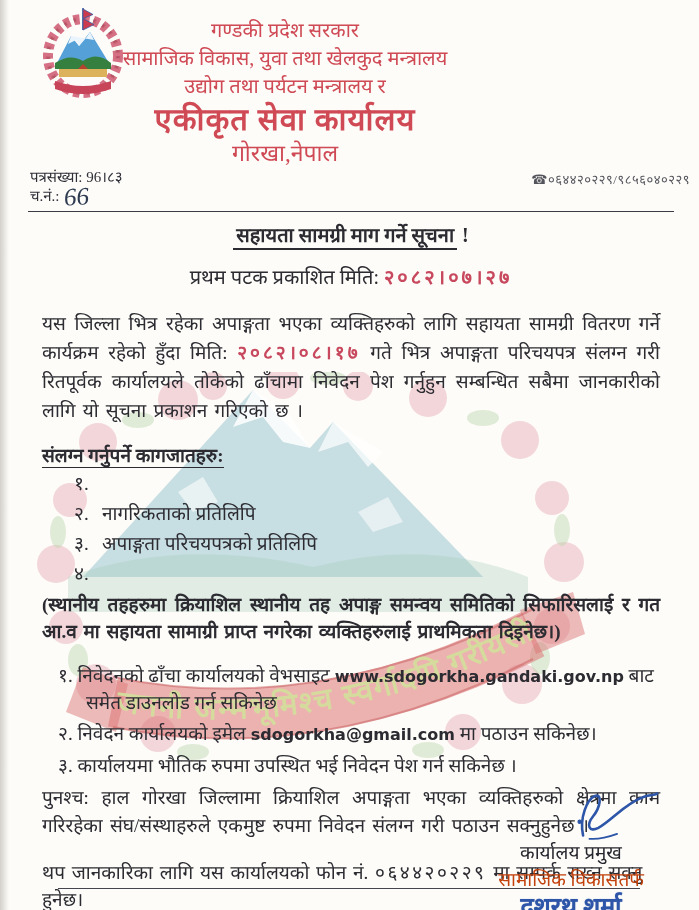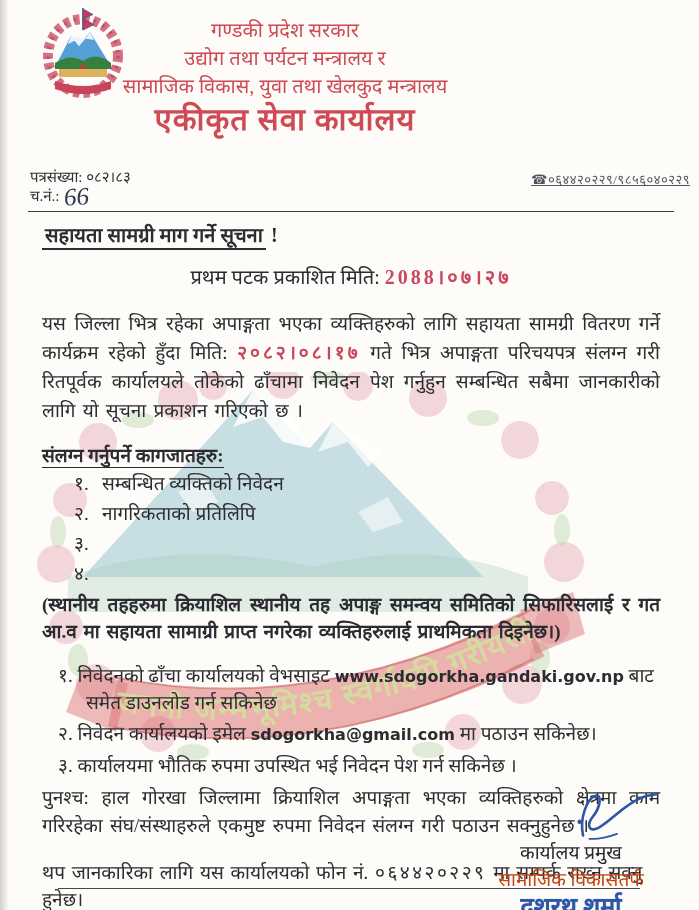--- a/index.html
+++ b/index.html
@@ -14,27 +14,27 @@
     background:linear-gradient(90deg,#d3d0ca,#fdfcf9);z-index:3;
   }
   
   .watermark{position:absolute;left:28px;top:372px;width:565px;height:430px;z-index:0;pointer-events:none;}
   
   .emblem{position:absolute;left:42px;top:6px;width:82px;height:96px;z-index:2;}
   .hdr{position:absolute;left:0;top:16px;width:570px;text-align:center;color:#cf4a55;z-index:2;}
   .hdr .h-line{font-size:20px;line-height:28px;text-align:center;}
   .hdr .h-office{font-size:31px;line-height:40px;font-weight:bold;letter-spacing:1px;}
   .hdr .h-loc{font-size:23px;line-height:28px;}
-  .phone{position:absolute;right:9px;top:170px;font-size:13px;color:#54545c;letter-spacing:.5px;z-index:2;text-decoration:underline;}
+  .phone{position:absolute;right:9px;top:170px;font-size:13px;color:#54545c;letter-spacing:.5px;z-index:2;}
   .refs{position:absolute;left:30px;top:168px;font-size:15px;color:#2f2f38;line-height:19px;z-index:2;}
   .hand-no{font-size:25px;font-style:italic;color:#2e3b50;display:inline-block;transform:rotate(-4deg);margin-left:4px;vertical-align:-4px;}
   .hr-top{position:absolute;left:28px;right:25px;top:211px;border-top:1.7px solid #3c3c46;z-index:2;}
   
   .content{position:absolute;left:42px;top:221px;width:618px;z-index:2;}
-  .notice-title{text-align:left;font-size:20px;font-weight:bold;margin:0 0 15px;}
+  .notice-title{text-align:center;font-size:20px;font-weight:bold;margin:0 0 15px;}
   .notice-title .u{border-bottom:2px solid #2b2b31;padding:0 3px 2px;}
   .pub-line{text-align:center;font-size:20px;margin:0 0 19px;}
   .red-date{color:#c8485e;font-weight:bold;letter-spacing:3px;}
   .para{font-size:19px;line-height:29px;text-align:justify;word-spacing:2.5px;margin:0 0 17px;}
   .sec-head{font-size:19px;font-weight:bold;margin:1px 0 3px;}
   .sec-head .u{border-bottom:1.8px solid #2b2b31;padding-bottom:1px;}
   .dlist{margin:2px 0 2px 32px;}
   .dlist .row{display:flex;font-size:19px;line-height:26px;margin-bottom:4px;}
   .dlist .num{width:28px;flex:none;}
   .mlist{margin:2px 0 2px 16px;}
@@ -130,55 +130,56 @@
     <polygon points="15,57 29,30 37,40 48,26 67,57" fill="#56a0d8"></polygon>
     <polygon points="29,30 26,38 34,34 37,40 44,32 48,26 52,34" fill="#eaf4fc"></polygon>
     <path d="M13,57 Q28,47 41,55 Q55,45 69,57 L69,63 L13,63 Z" fill="#35803f"></path>
     <rect x="17" y="63" width="48" height="8" fill="#ddb25c"></rect>
     <path d="M36,63 L41,58 L46,63 Z" fill="#b4442e"></path>
     <path d="M13,75 Q41,85 69,75 L69,83 Q41,93 13,83 Z" fill="#c84458"></path>
   </svg>
 
   <div class="hdr">
     <div class="h-line">गण्डकी प्रदेश सरकार</div>
+    <div class="h-line">सामाजिक विकास, युवा तथा खेलकुद मन्त्रालय</div>
     <div class="h-line">उद्योग तथा पर्यटन मन्त्रालय र</div>
-    <div class="h-line">सामाजिक विकास, युवा तथा खेलकुद मन्त्रालय</div>
     <div class="h-office">एकीकृत सेवा कार्यालय</div>
+    <div class="h-loc">गोरखा,नेपाल</div>
   </div>
 
   <div class="phone">☎०६४४२०२२९/९८५६०४०२२९</div>
 
   <div class="refs">
-    <div>पत्रसंख्या: ०८२।८३</div>
+    <div>पत्रसंख्या: 96।८३</div>
     <div><span>च.नं.:</span><span class="hand-no">66</span></div>
   </div>
 
   <div class="hr-top"></div>
 
   <div class="content">
 
     <div class="notice-title"><span class="u">सहायता सामग्री माग गर्ने सूचना</span><span> !</span></div>
 
-    <div class="pub-line"><span>प्रथम पटक प्रकाशित मिति: </span><span class="red-date">2088।०७।२७</span></div>
+    <div class="pub-line"><span>प्रथम पटक प्रकाशित मिति: </span><span class="red-date">२०८२।०७।२७</span></div>
 
     <p class="para"><span>यस जिल्ला भित्र रहेका अपाङ्गता भएका व्यक्तिहरुको लागि सहायता सामग्री वितरण गर्ने कार्यक्रम रहेको हुँदा मिति: </span><span class="red-date">२०८२।०८।१७</span><span> गते भित्र अपाङ्गता परिचयपत्र संलग्न गरी रितपूर्वक कार्यालयले तोकेको ढाँचामा निवेदन पेश गर्नुहुन सम्बन्धित सबैमा जानकारीको लागि यो सूचना प्रकाशन गरिएको छ ।</span></p>
 
     <div class="sec-head"><span class="u">संलग्न गर्नुपर्ने कागजातहरु:</span></div>
 
     <div class="dlist">
       <div class="row">
           <span class="num">१.</span>
-          <span>सम्बन्धित व्यक्तिको निवेदन</span>
         </div>
       <div class="row">
           <span class="num">२.</span>
           <span>नागरिकताको प्रतिलिपि</span>
         </div>
       <div class="row">
           <span class="num">३.</span>
+          <span>अपाङ्गता परिचयपत्रको प्रतिलिपि</span>
         </div>
       <div class="row">
           <span class="num">४.</span>
         </div>
     </div>
 
     <p class="note">(स्थानीय तहहरुमा क्रियाशिल स्थानीय तह अपाङ्ग समन्वय समितिको सिफारिसलाई र गत आ.व मा सहायता सामाग्री प्राप्त नगरेका व्यक्तिहरुलाई प्राथमिकता दिइनेछ।)</p>
 
 
     <div class="mlist">

